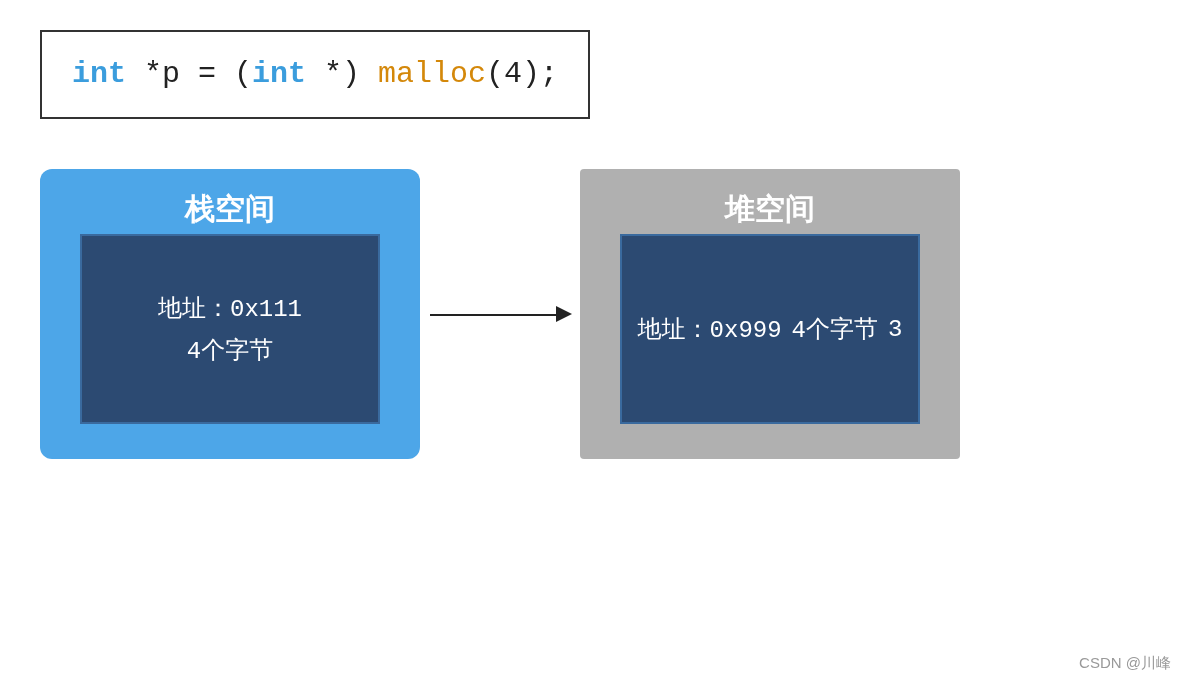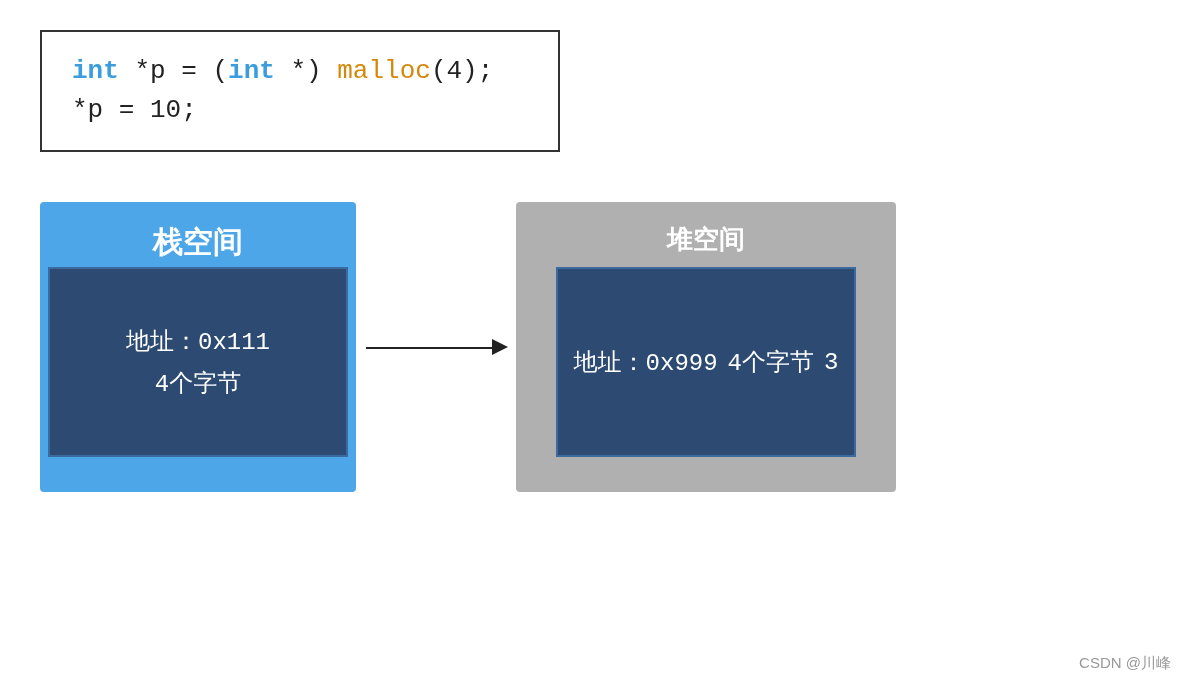--- a/index.html
+++ b/index.html
@@ -30,21 +30,21 @@
       border: 2px solid #333;
       background: #ffffff;
       padding: 20px 30px;
       display: inline-block;
       margin-bottom: 40px;
       min-width: 520px;
     }
 
     .code-line {
       font-family: 'Courier New', Consolas, monospace;
-      font-size: 26px;
+      font-size: 30px;
       line-height: 1.5;
       color: #222;
     }
 
     .code-keyword {
       color: #3b9ddd;
       font-weight: bold;
     }
 
     .code-normal {
@@ -60,23 +60,23 @@
       display: flex;
       align-items: center;
       gap: 0;
       margin-top: 10px;
       position: relative;
     }
 
     
     .stack-space {
       background: #4da6e8;
-      width: 316px;
+      width: 380px;
       height: 290px;
-      border-radius: 4px;
+      border-radius: 12px;
       display: flex;
       flex-direction: column;
       align-items: center;
       justify-content: center;
       gap: 14px;
       position: relative;
     }
 
     .stack-label {
       color: white;
@@ -148,21 +148,21 @@
       display: flex;
       flex-direction: column;
       align-items: center;
       justify-content: center;
       gap: 14px;
       position: relative;
     }
 
     .heap-label {
       color: white;
-      font-size: 26px;
+      font-size: 30px;
       font-weight: bold;
       position: absolute;
       top: 20px;
       left: 50%;
       transform: translateX(-50%);
     }
 
     .heap-cell {
       background: #2c4a72;
       border: 2px solid #3a6a9e;
@@ -187,23 +187,20 @@
   </style>
 </head>
 <body>
 
 <div class="page-container">
 
   
   <div class="code-block">
     <div class="code-line">
       <span class="code-keyword">int</span><span class="code-normal"> *p = (</span><span class="code-keyword">int</span><span class="code-normal"> *) </span><span class="code-func">malloc</span><span class="code-normal">(4);</span>
-    </div>
-    <div class="code-line">
-      <span class="code-normal">*p = 10;</span>
     </div>
   </div>
 
   
   <div class="memory-diagram">
 
     <div class="stack-space">
       <span class="stack-label">栈空间</span>
       <div class="stack-cell">
         <span class="cell-text">地址：0x111</span>

